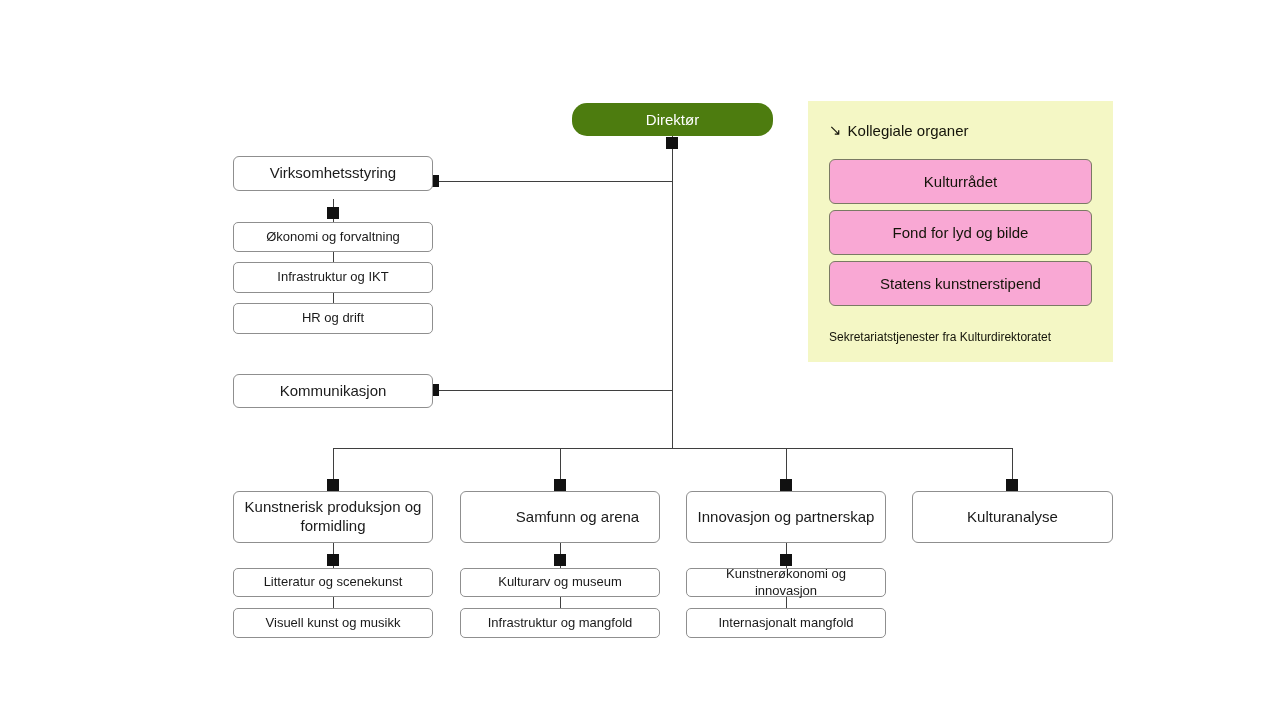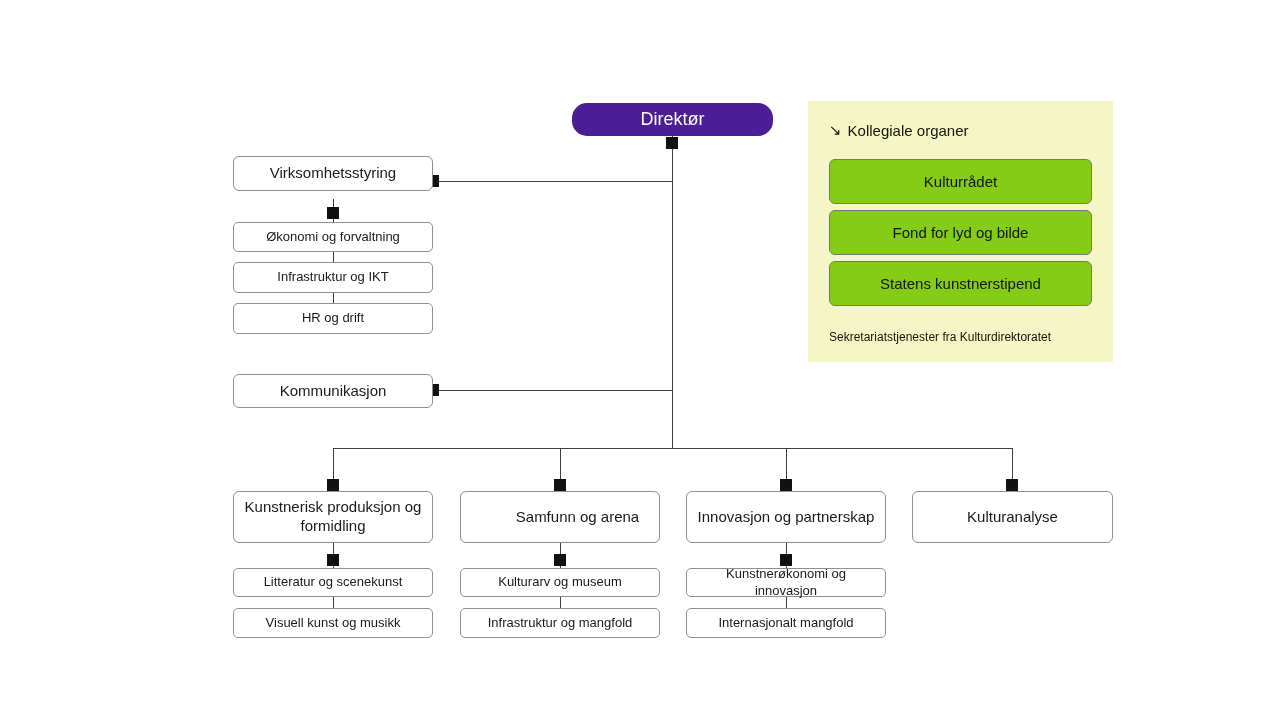--- a/index.html
+++ b/index.html
@@ -27,27 +27,27 @@
     justify-content: center;
     text-align: center;
     font-size: 15px;
     line-height: 1.25;
     padding: 2px 10px;
   }
   .node-sm { font-size: 13px; border-radius: 5px; }
   .black-node {
     position: absolute;
     box-sizing: border-box;
-    background: #4c1d95;
+    background: #4d7c0f;
     color: #ffffff;
     border-radius: 15px;
     display: flex;
     align-items: center;
     justify-content: center;
-    font-size: 18px;
+    font-size: 15px;
   }
   .hline, .vline {
     position: absolute;
     background: #3f3f3f;
   }
   .hline { height: 1px; }
   .vline { width: 1px; }
   .sq {
     position: absolute;
     width: 12px;
@@ -73,21 +73,21 @@
     align-items: center;
     gap: 6px;
     white-space: nowrap;
   }
   .panel-item {
     position: absolute;
     box-sizing: border-box;
     left: 21px;
     width: 263px;
     height: 45px;
-    background: #84cc16;
+    background: #f9a8d4;
     border: 1px solid #7a7a64;
     border-radius: 6px;
     display: flex;
     align-items: center;
     justify-content: center;
     font-size: 15px;
     color: #14140a;
   }
   .panel-note {
     position: absolute;

